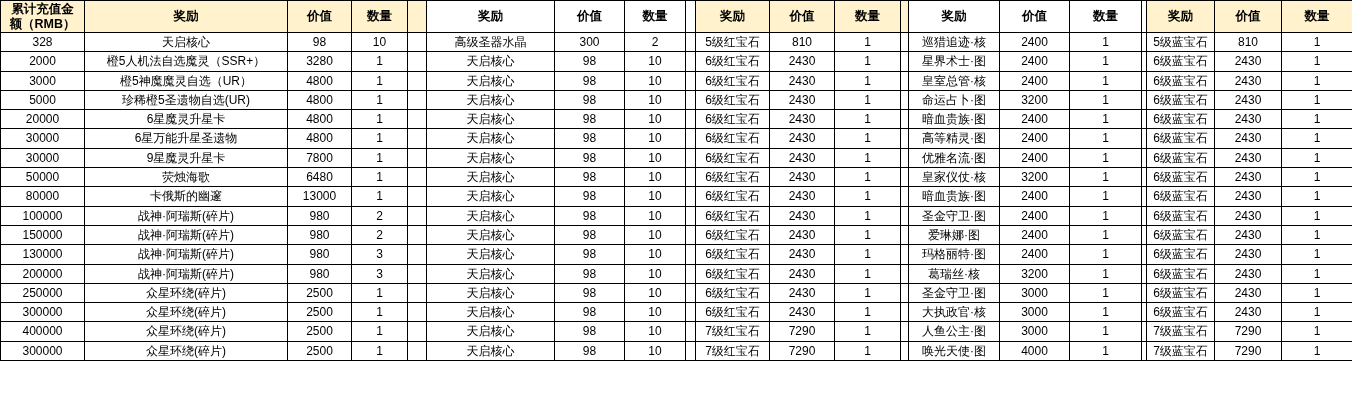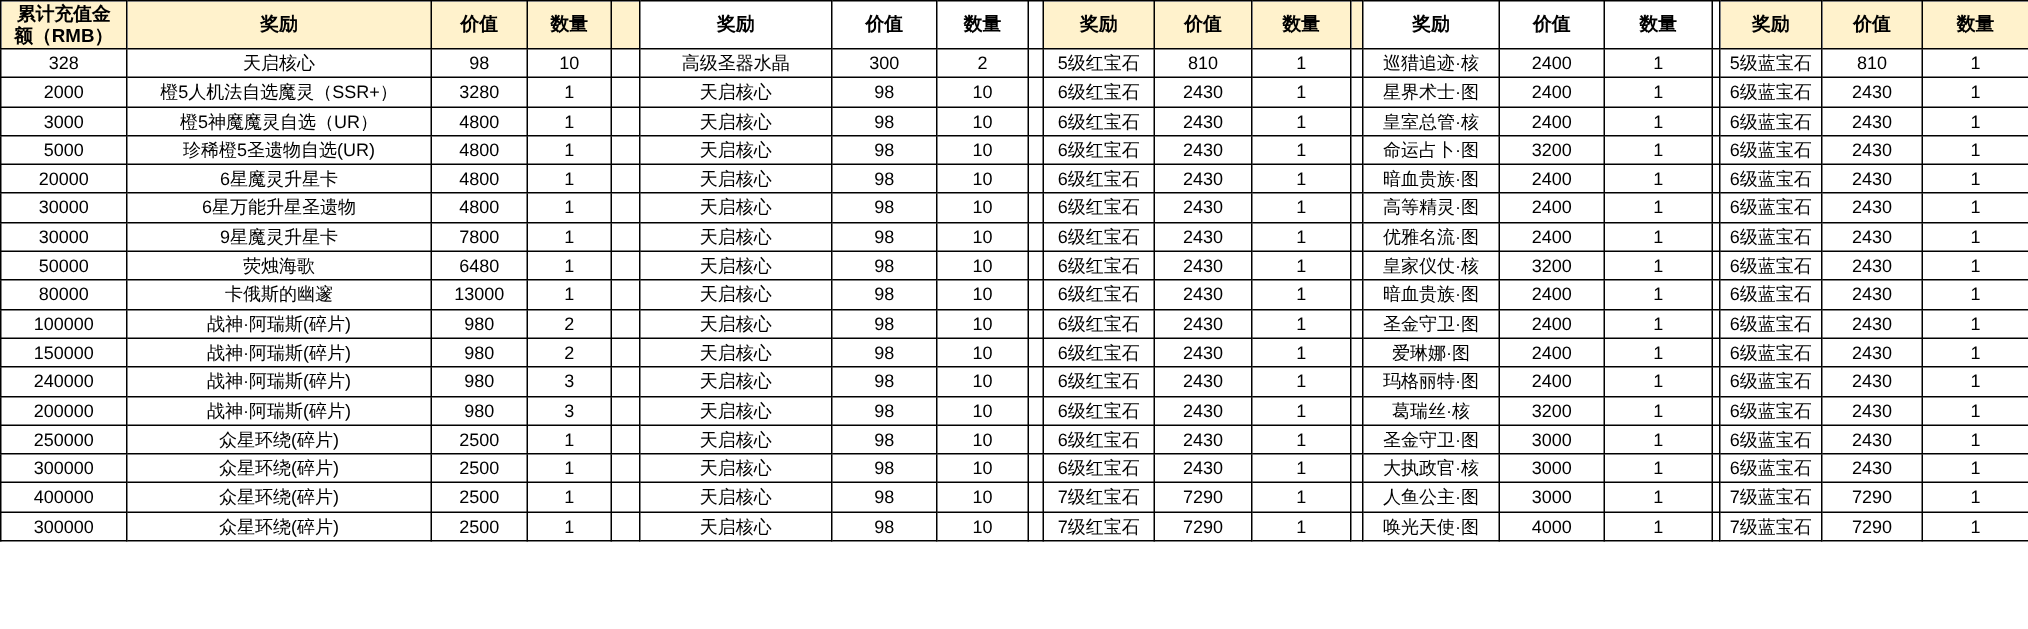--- a/index.html
+++ b/index.html
@@ -334,21 +334,21 @@
           <td></td>
           <td>爱琳娜·图</td>
           <td>2400</td>
           <td>1</td>
           <td></td>
           <td>6级蓝宝石</td>
           <td>2430</td>
           <td>1</td>
         </tr>
         <tr>
-          <td>240000</td>
+          <td>130000</td>
           <td>战神·阿瑞斯(碎片)</td>
           <td>980</td>
           <td>3</td>
           <td></td>
           <td>天启核心</td>
           <td>98</td>
           <td>10</td>
           <td></td>
           <td>6级红宝石</td>
           <td>2430</td>

